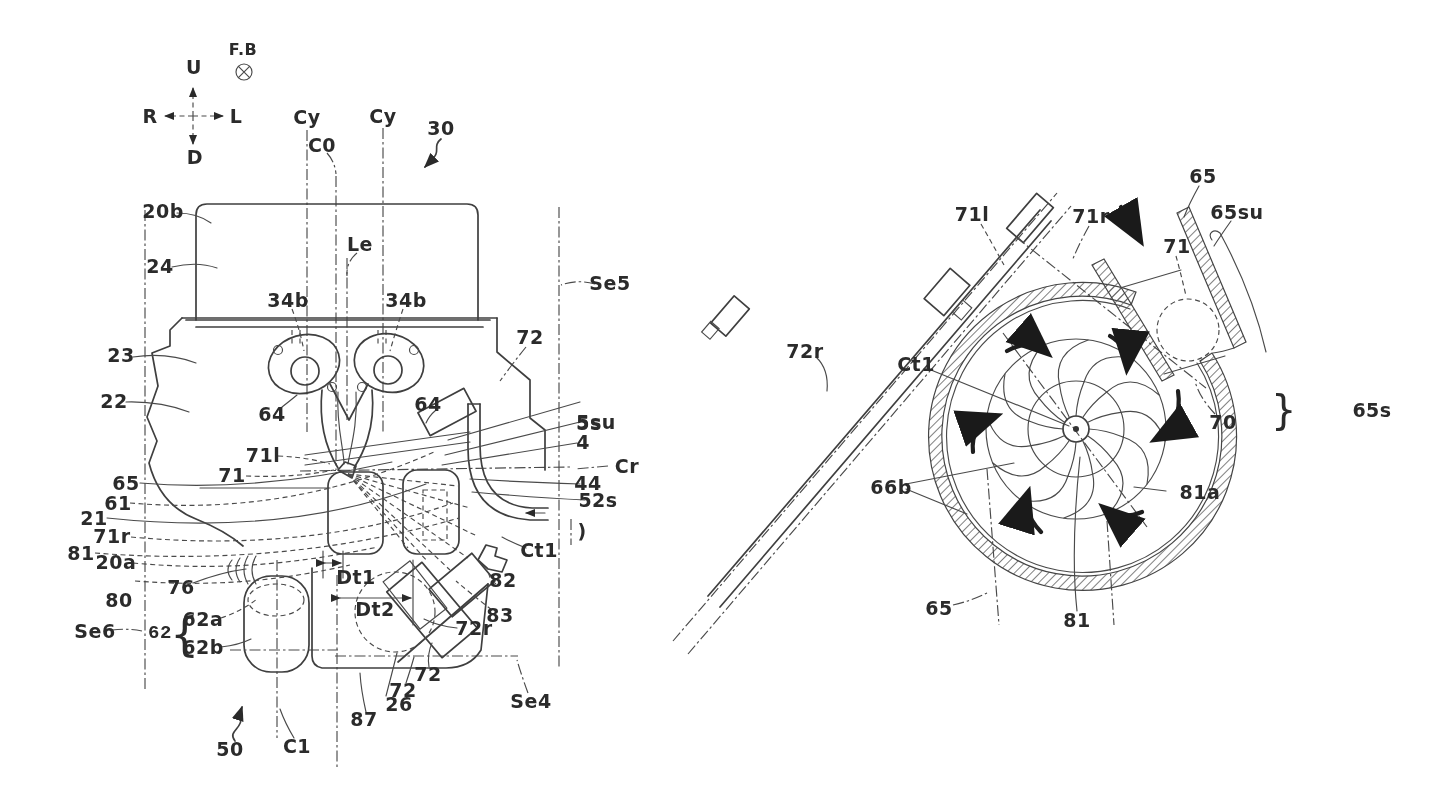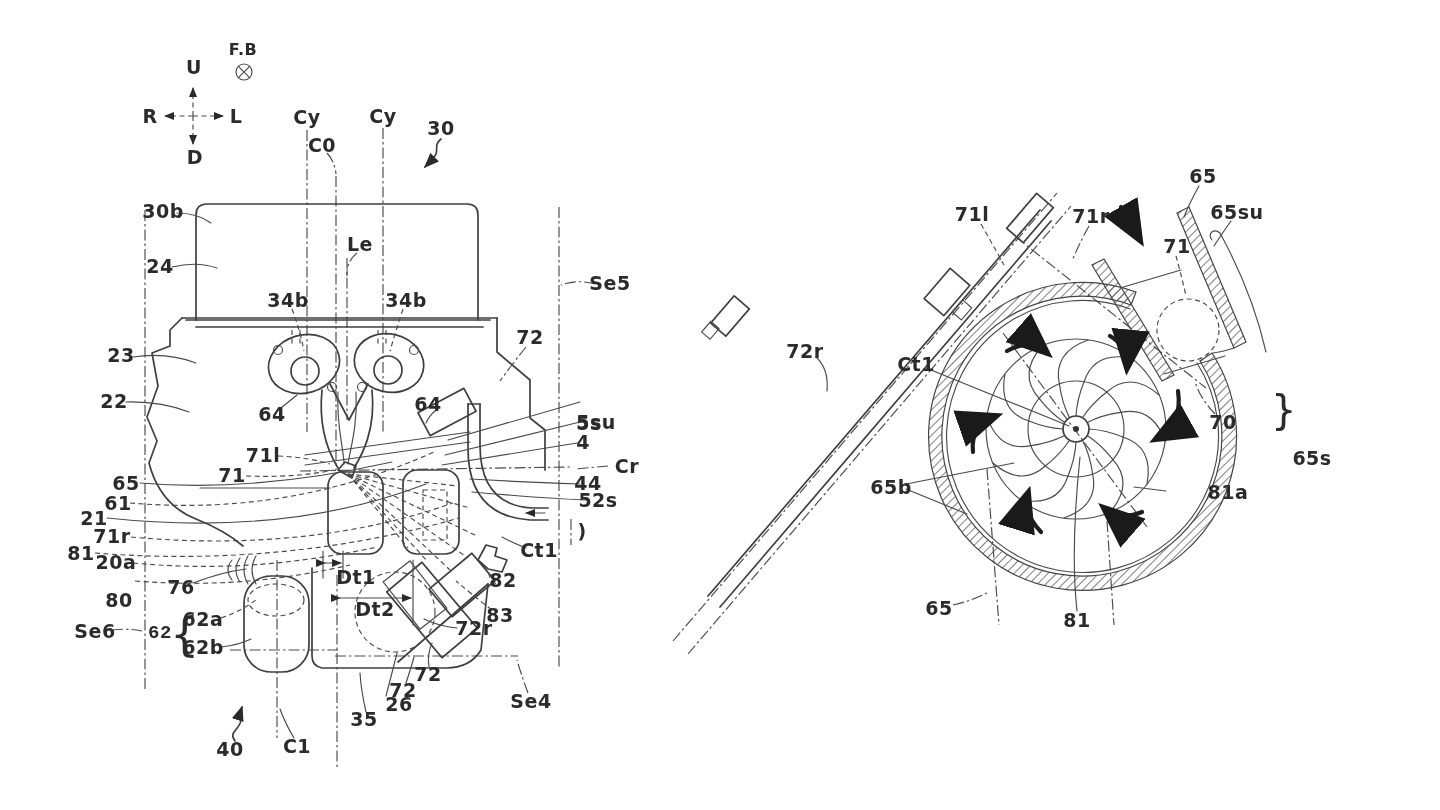--- a/index.html
+++ b/index.html
@@ -266,21 +266,21 @@
   <div id="labels-left">
       <span class="lbl" style="left: 194px; top: 67px;">U</span>
       <span class="lbl" style="left: 150px; top: 116px;">R</span>
       <span class="lbl" style="left: 236px; top: 116px;">L</span>
       <span class="lbl" style="left: 195px; top: 157px;">D</span>
       <span class="lbl" style="left: 243px; top: 50px; font-size: 16px;">F.B</span>
       <span class="lbl" style="left: 307px; top: 117px;">Cy</span>
       <span class="lbl" style="left: 383px; top: 116px;">Cy</span>
       <span class="lbl" style="left: 322px; top: 145px;">C0</span>
       <span class="lbl" style="left: 441px; top: 128px;">30</span>
-      <span class="lbl" style="left: 163px; top: 211px;">30b</span>
+      <span class="lbl" style="left: 163px; top: 211px;">20b</span>
       <span class="lbl" style="left: 160px; top: 266px;">24</span>
       <span class="lbl" style="left: 360px; top: 244px;">Le</span>
       <span class="lbl" style="left: 288px; top: 300px;">34b</span>
       <span class="lbl" style="left: 406px; top: 300px;">34b</span>
       <span class="lbl" style="left: 610px; top: 283px;">Se5</span>
       <span class="lbl" style="left: 530px; top: 337px;">72</span>
       <span class="lbl" style="left: 121px; top: 355px;">23</span>
       <span class="lbl" style="left: 114px; top: 401px;">22</span>
       <span class="lbl" style="left: 272px; top: 414px;">64</span>
       <span class="lbl" style="left: 428px; top: 404px;">64</span>
@@ -308,34 +308,34 @@
       <span class="lbl" style="left: 203px; top: 647px;">62b</span>
       <span class="lbl" style="left: 356px; top: 577px;">Dt1</span>
       <span class="lbl" style="left: 375px; top: 609px;">Dt2</span>
       <span class="lbl" style="left: 503px; top: 580px;">82</span>
       <span class="lbl" style="left: 500px; top: 615px;">83</span>
       <span class="lbl" style="left: 474px; top: 628px;">72r</span>
       <span class="lbl" style="left: 539px; top: 550px;">Ct1</span>
       <span class="lbl" style="left: 428px; top: 674px;">72</span>
       <span class="lbl" style="left: 403px; top: 690px;">72</span>
       <span class="lbl" style="left: 383px; top: 704px; margin-left: 16px;">26</span>
-      <span class="lbl" style="left: 364px; top: 719px;">35</span>
+      <span class="lbl" style="left: 364px; top: 719px;">87</span>
       <span class="lbl" style="left: 531px; top: 701px;">Se4</span>
-      <span class="lbl" style="left: 230px; top: 749px;">40</span>
+      <span class="lbl" style="left: 230px; top: 749px;">50</span>
       <span class="lbl" style="left: 297px; top: 746px;">C1</span>
     </div>
   <div id="labels-right">
       <span class="lbl" style="left: 972px; top: 214px;">71l</span>
       <span class="lbl" style="left: 1091px; top: 216px;">71r</span>
       <span class="lbl" style="left: 1203px; top: 176px;">65</span>
       <span class="lbl" style="left: 1237px; top: 212px;">65su</span>
       <span class="lbl" style="left: 1177px; top: 246px;">71</span>
       <span class="lbl" style="left: 805px; top: 351px;">72r</span>
       <span class="lbl" style="left: 916px; top: 364px;">Ct1</span>
       <span class="lbl" style="left: 1223px; top: 422px;">70</span>
       <span class="lbl" style="left: 1284px; top: 410px; font-size: 40px; font-weight: 400;">}</span>
-      <span class="lbl" style="left: 1312px; top: 410px; margin-top: 48px;">65s</span>
-      <span class="lbl" style="left: 1228px; top: 492px;">81a</span>
-      <span class="lbl" style="left: 891px; top: 487px;">65b</span>
+      <span class="lbl" style="left: 1372px; top: 410px;">65s</span>
+      <span class="lbl" style="left: 1200px; top: 492px;">81a</span>
+      <span class="lbl" style="left: 891px; top: 487px;">66b</span>
       <span class="lbl" style="left: 939px; top: 608px;">65</span>
       <span class="lbl" style="left: 1077px; top: 620px;">81</span>
     </div>
 </div>
 
 </body></html>

